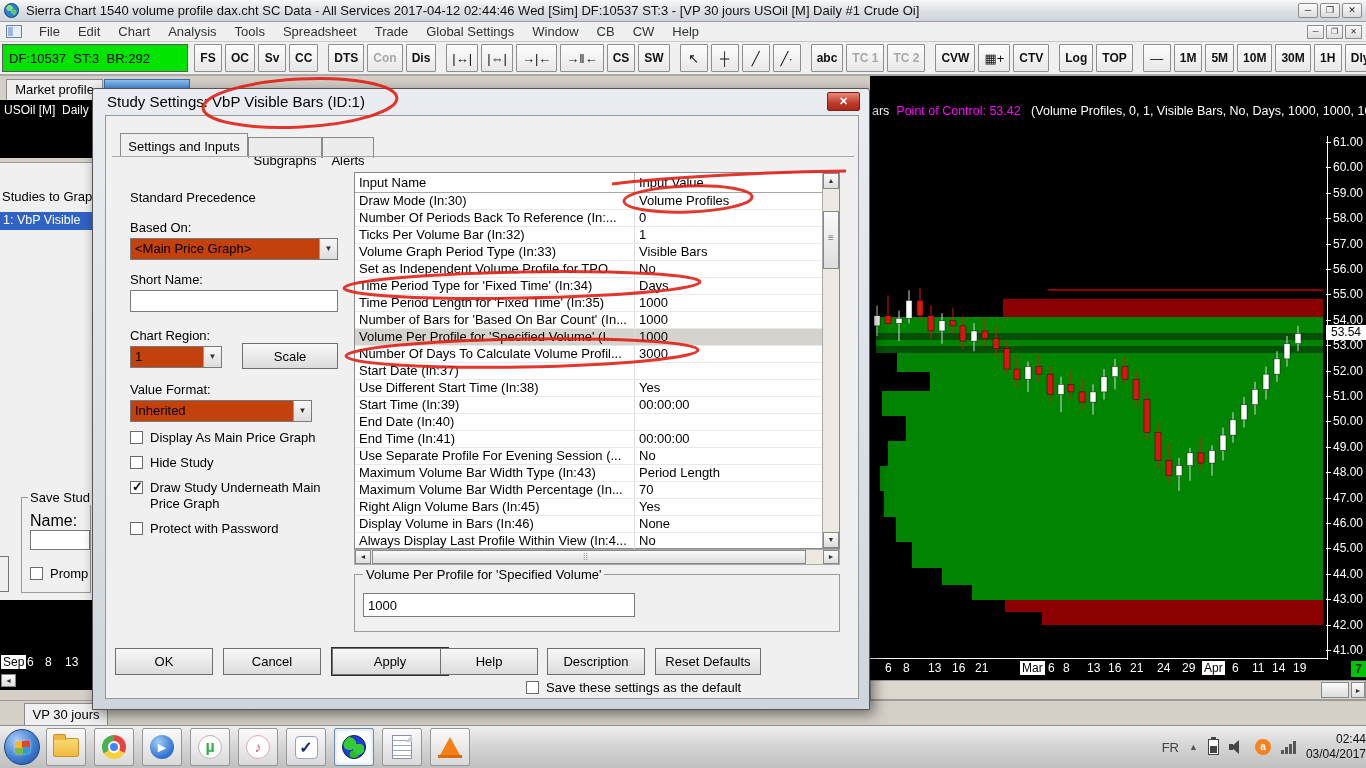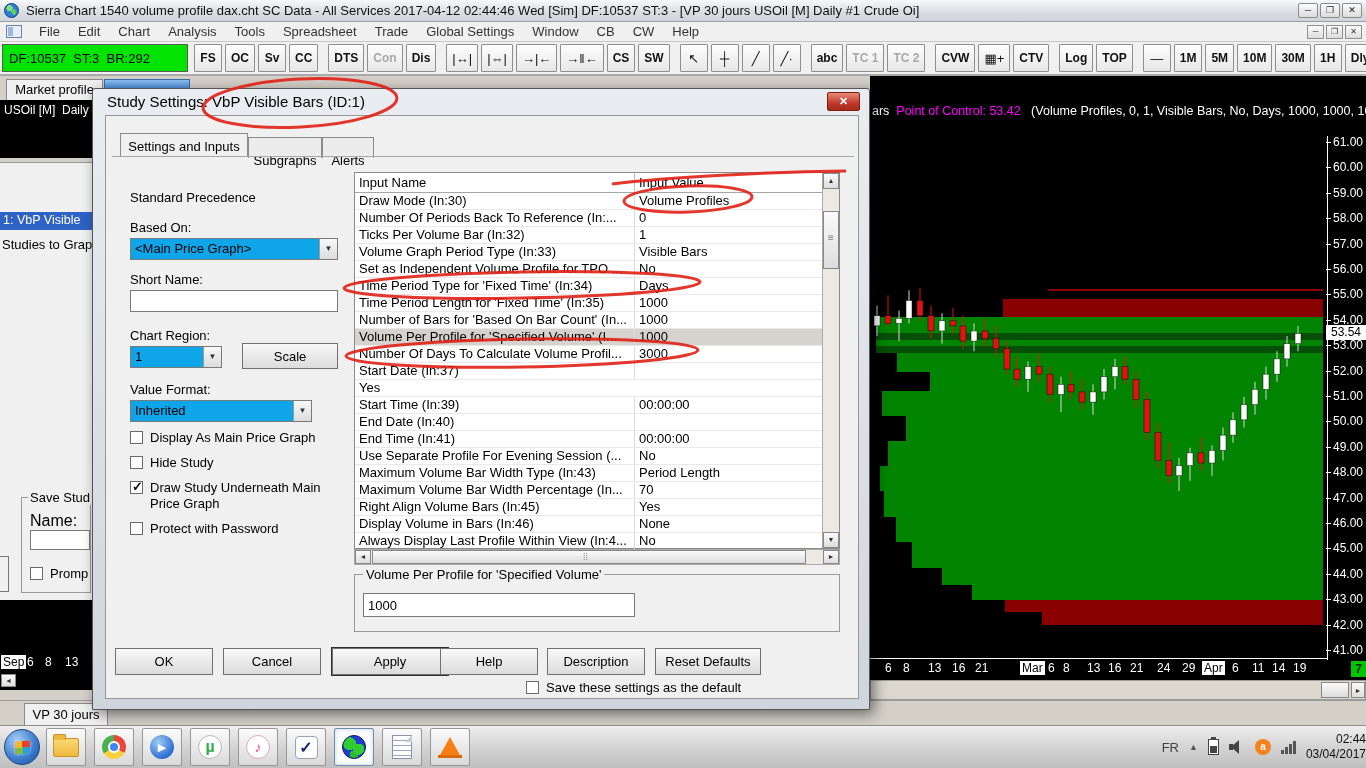--- a/index.html
+++ b/index.html
@@ -46,21 +46,21 @@
   .tb-btn.gap { margin-left:7px; }
 
   
   #mp-tab { left:6px; top:79px; width:97px; height:21px; background:#f0f0f0;
     border:1px solid #8a8a8a; border-bottom:none; font-size:13px; text-align:center; line-height:19px; }
   #blue-tab { left:104px; top:79px; width:86px; height:10px;
     background:linear-gradient(#8cc0f2,#4688d8); border:1px solid #3a6ea5; border-bottom:none; }
   #upper-mini-chart { left:0; top:100px; width:92px; height:58px; background:#000; color:#fff;
     font-size:12px; padding:3px 4px; white-space:pre; overflow:hidden; }
   #studies-panel { left:0; top:162px; width:92px; height:438px; background:#f0f0f0; border-top:1px solid #999; overflow:hidden; }
-  #studies-label { position:absolute; left:2px; top:26px; font-size:13px; white-space:nowrap;margin-top:48px; }
+  #studies-label { position:absolute; left:2px; top:26px; font-size:13px; white-space:nowrap; }
   #study-selected { position:absolute; left:0; top:49px; width:92px; height:18px;
     background:#2f62c5; color:#fff; font-size:12.5px; padding:1px 3px; white-space:nowrap; }
   #save-group { position:absolute; left:21px; top:334px; width:70px; height:96px; border:1px solid #9a9a9a; }
   #save-group-label { position:absolute; left:6px; top:-8px; background:#f0f0f0; padding:0 2px; font-size:13px; white-space:nowrap; }
   #save-name-label { position:absolute; left:8px; top:14px; font-size:16px; }
   #save-name-input { position:absolute; left:8px; top:32px; width:60px; height:20px;
     background:#fff; border:1px solid #7a7a7a; }
   .cb-row { display:flex; align-items:flex-start; margin-bottom:9px; }
   .cb-box { width:13px; height:13px; background:#fff; border:1px solid #6a6a6a; flex:0 0 auto;
     position:relative; margin-right:7px; margin-top:1px; }
@@ -117,21 +117,21 @@
     background:#f0f0f0; border:1px solid #979797; }
   .tab { position:absolute; height:21px; background:#ececec; border:1px solid #8a8a8a; border-bottom:none;
     font-size:13px; text-align:center; padding-top:15px; }
   .tab.active { background:#f0f0f0; height:23px; z-index:2; margin-top:-2px; padding-top:5px; }
   #tab-settings { left:14px; top:19px; width:128px; }
   #tab-subgraphs { left:142px; top:21px; width:74px; }
   #tab-alerts { left:216px; top:21px; width:52px; }
   #tab-line { position:absolute; left:6px; top:40px; width:742px; border-top:1px solid #a8a8a8; }
 
   .dlabel { position:absolute; font-size:13px; white-space:nowrap; }
-  .combo { position:absolute; height:22px; background:#0ea5e9; border:1px solid #7a7a7a; display:flex; }
+  .combo { position:absolute; height:22px; background:#c2410c; border:1px solid #7a7a7a; display:flex; }
   .combo-text { flex:1; font-size:13px; padding:2px 4px; white-space:nowrap; overflow:hidden; }
   .combo-arrow { width:18px; background:linear-gradient(#f8f8f8,#dcdcdc); border-left:1px solid #999;
     font-size:8px; text-align:center; line-height:20px; color:#333; }
   .tinput { position:absolute; background:#fff; border:1px solid #7a7a7a; font-family:"Liberation Sans",sans-serif;
     font-size:13px; padding:0 4px; }
   .dlg-btn { background:linear-gradient(#f8f8f8,#dcdcdc); border:1px solid #707070;
     font-size:13px; text-align:center; display:flex; align-items:center; justify-content:center; }
   #scale-btn { position:absolute; left:136px; top:227px; width:96px; height:26px; }
   #dialog-checkboxes { position:absolute; left:24px; top:314px; width:210px; }
   .cb-label { font-size:13px; line-height:16px; }
@@ -589,20 +589,21 @@
             </div>
             <div class="trow">
               <div class="tcell tname">Number Of Days To Calculate Volume Profil...</div>
               <div class="tcell tval">3000</div>
             </div>
             <div class="trow">
               <div class="tcell tname">Start Date   (In:37)</div>
               <div class="tcell tval"></div>
             </div>
             <div class="trow">
+              <div class="tcell tname">Use Different Start Time   (In:38)</div>
               <div class="tcell tval">Yes</div>
             </div>
             <div class="trow">
               <div class="tcell tname">Start Time   (In:39)</div>
               <div class="tcell tval">00:00:00</div>
             </div>
             <div class="trow">
               <div class="tcell tname">End Date   (In:40)</div>
               <div class="tcell tval"></div>
             </div>

